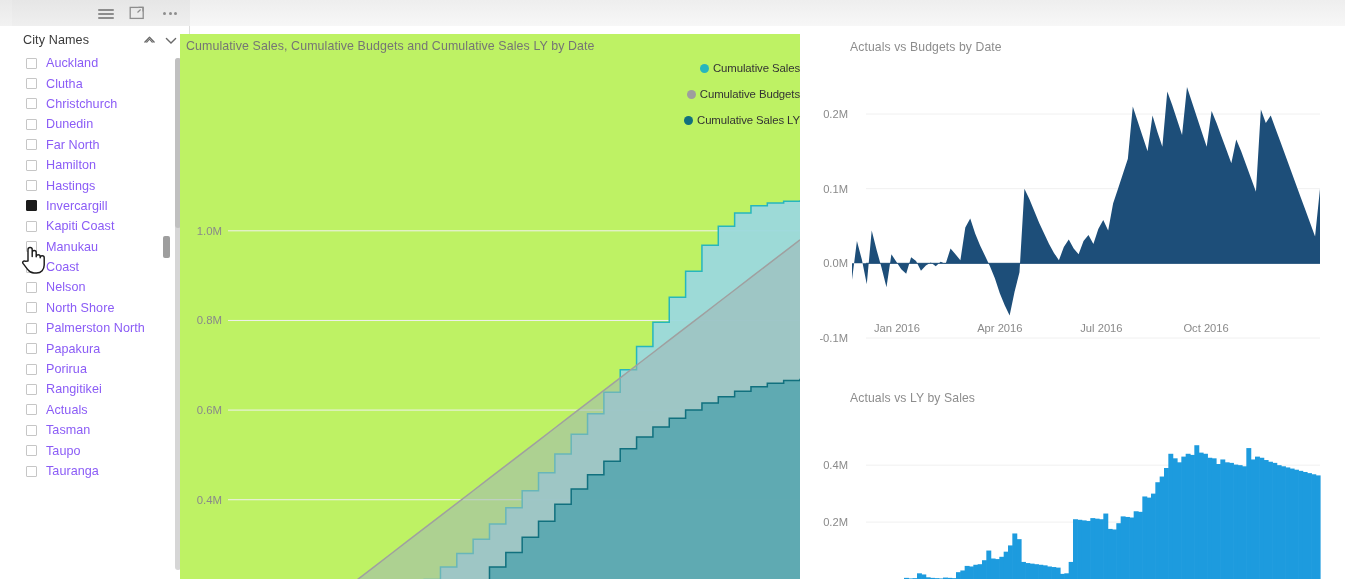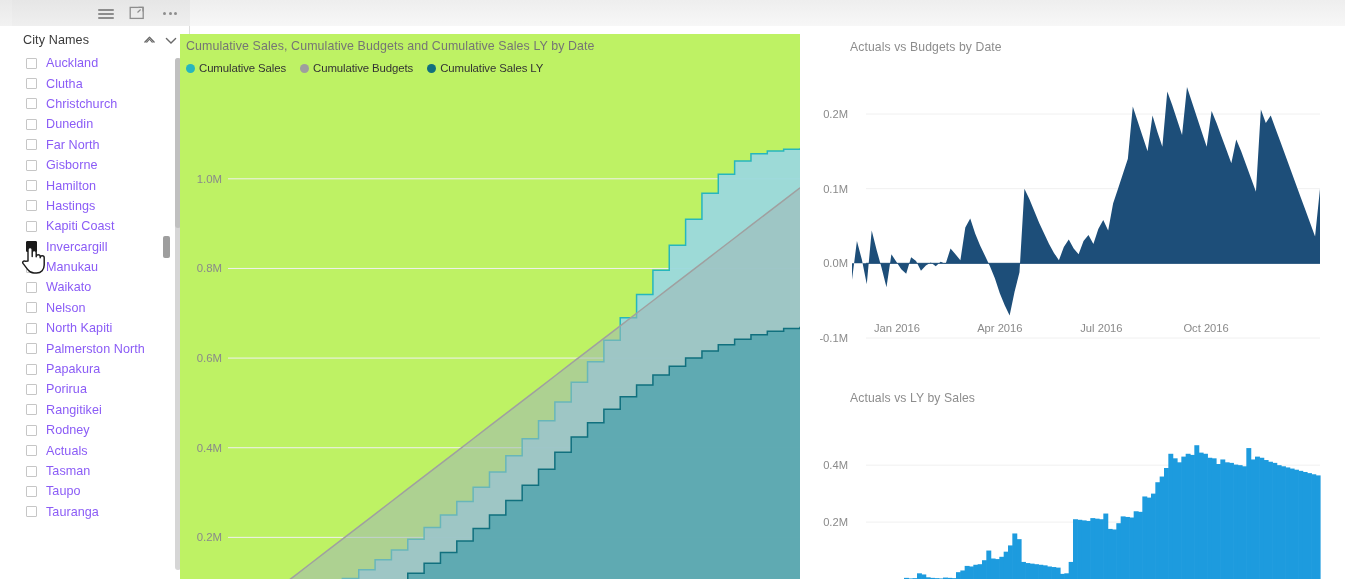--- a/index.html
+++ b/index.html
@@ -77,21 +77,21 @@
     position:absolute; left:163px; top:236px; width:7px; height:22px;
     background:#9e9e9e; border-radius:2px;
   }
 
   
   .cursor { position:absolute; left:18px; top:241px; width:30px; height:34px; pointer-events:none; }
 
   
   .main-vis { position:absolute; left:180px; top:34px; width:620px; height:553px; background:#bef264; }
   .vis-title { font-size:12.4px; color:#757575; letter-spacing:.1px; }
-  .legend { display:flex; align-items:flex-end; gap:14px; margin-top:9px; }
+  .legend { display:flex; align-items:flex-end; gap:14px; margin-top:9px;flex-direction:column; }
   .leg-item { display:flex; align-items:center; gap:4px; }
   .leg-dot { width:9px; height:9px; border-radius:50%; display:block; }
   .leg-txt { font-size:11.4px; color:#333; letter-spacing:-.1px; }
 
   
   .right-col { position:absolute; left:800px; top:26px; width:613px; height:553px; background:#fff; }
   .r-vis-title { position:absolute; font-size:12.2px; color:#8d8d8d; letter-spacing:.1px; }
   .divider { position:absolute; left:800px; top:26px; width:1px; height:553px; background:#e8e8e8; }
   svg { display:block; }
 </style>
@@ -156,73 +156,65 @@
         <div class="s-item">
           <span class="s-box"></span>
           <span class="s-label">Dunedin</span>
         </div>
         <div class="s-item">
           <span class="s-box"></span>
           <span class="s-label">Far North</span>
         </div>
         <div class="s-item">
           <span class="s-box"></span>
-          <span class="s-label">Gisborne</span>
-        </div>
-        <div class="s-item">
-          <span class="s-box"></span>
           <span class="s-label">Hamilton</span>
         </div>
         <div class="s-item">
           <span class="s-box"></span>
           <span class="s-label">Hastings</span>
         </div>
+        <div class="s-item sel">
+          <span class="s-box"></span>
+          <span class="s-label">Invercargill</span>
+        </div>
         <div class="s-item">
           <span class="s-box"></span>
           <span class="s-label">Kapiti Coast</span>
         </div>
-        <div class="s-item sel">
-          <span class="s-box"></span>
-          <span class="s-label">Invercargill</span>
-        </div>
         <div class="s-item">
           <span class="s-box"></span>
           <span class="s-label">Manukau</span>
         </div>
         <div class="s-item">
           <span class="s-box"></span>
-          <span class="s-label">Waikato</span>
+          <span class="s-label">Coast</span>
         </div>
         <div class="s-item">
           <span class="s-box"></span>
           <span class="s-label">Nelson</span>
         </div>
         <div class="s-item">
           <span class="s-box"></span>
-          <span class="s-label">North Kapiti</span>
+          <span class="s-label">North Shore</span>
         </div>
         <div class="s-item">
           <span class="s-box"></span>
           <span class="s-label">Palmerston North</span>
         </div>
         <div class="s-item">
           <span class="s-box"></span>
           <span class="s-label">Papakura</span>
         </div>
         <div class="s-item">
           <span class="s-box"></span>
           <span class="s-label">Porirua</span>
         </div>
         <div class="s-item">
           <span class="s-box"></span>
           <span class="s-label">Rangitikei</span>
-        </div>
-        <div class="s-item">
-          <span class="s-box"></span>
-          <span class="s-label">Rodney</span>
         </div>
         <div class="s-item">
           <span class="s-box"></span>
           <span class="s-label">Actuals</span>
         </div>
         <div class="s-item">
           <span class="s-box"></span>
           <span class="s-label">Tasman</span>
         </div>
         <div class="s-item">

